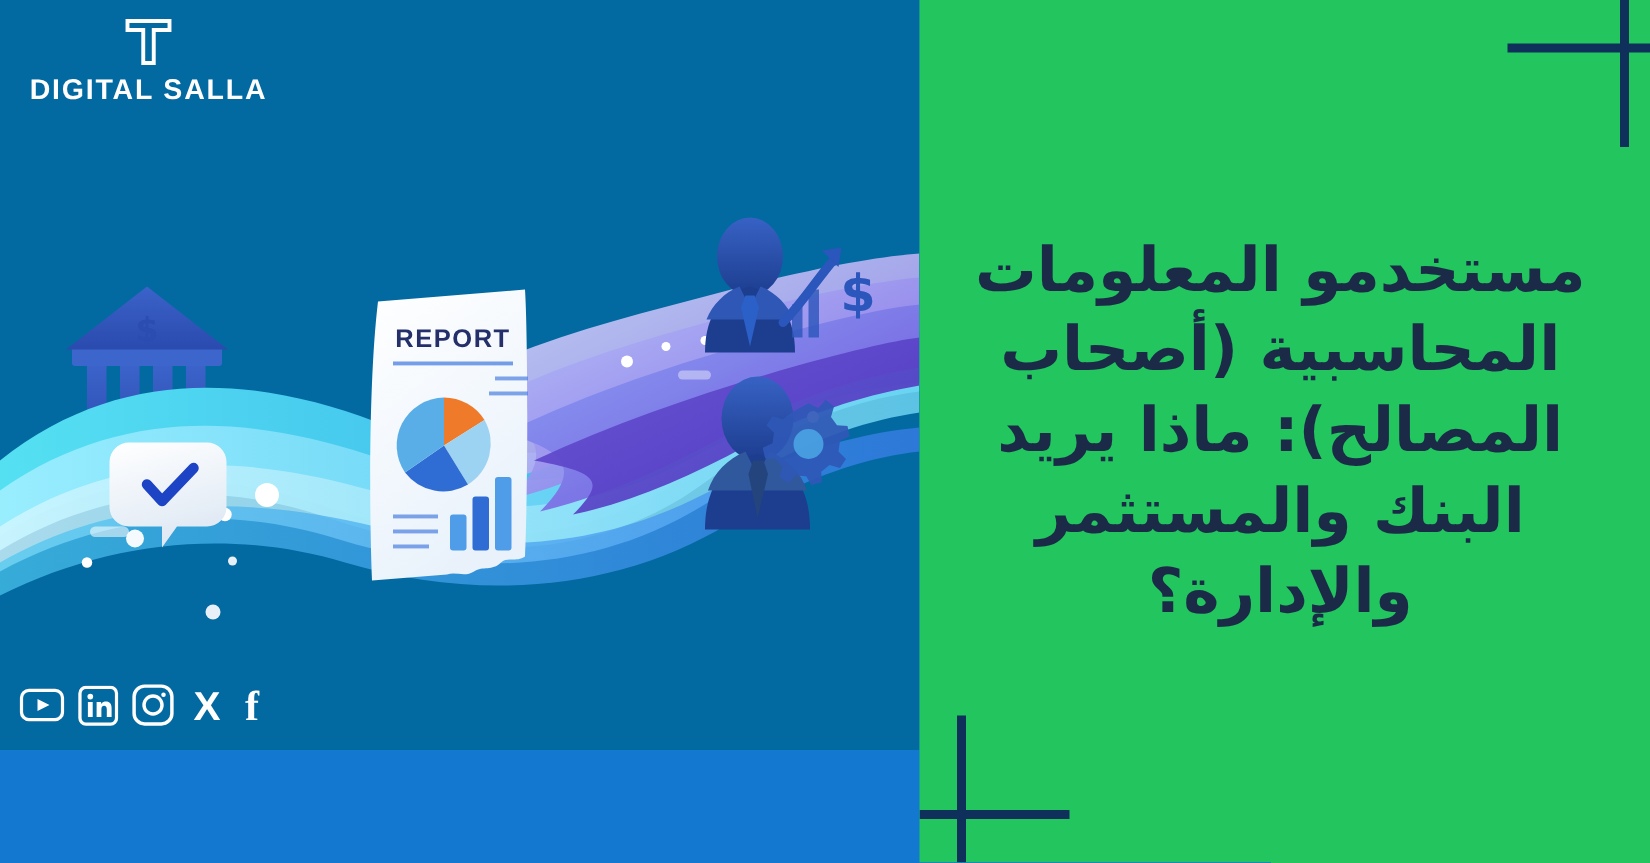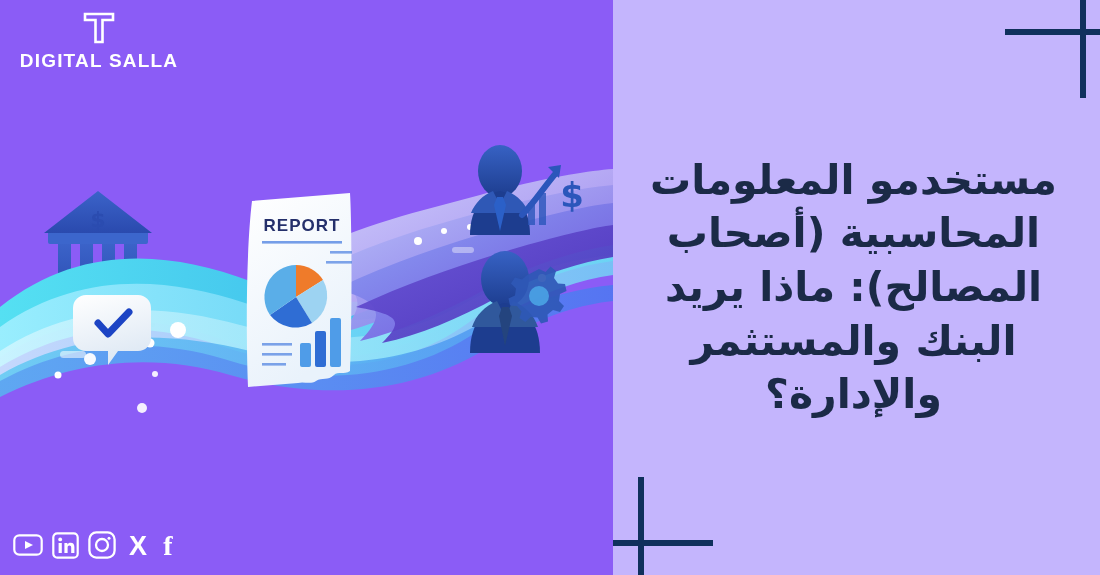--- a/index.html
+++ b/index.html
@@ -5,22 +5,22 @@
   html,body{margin:0;padding:0;}
   body{
     width:1100px;height:575px;overflow:hidden;
     font-family:"Liberation Sans","DejaVu Sans",sans-serif;
     background:#1379d0;
   }
   .banner{position:relative;width:1100px;height:575px;display:flex;overflow:hidden;}
 
   
   .left-panel{
-    position:relative;width:613px;height:575px;
-    background:#8b5cf6;overflow:hidden;flex:0 0 613px;
+    position:relative;width:613px;height:500px;
+    background:#0369a1;overflow:hidden;flex:0 0 613px;
   }
 
   
   .brand{position:absolute;left:14px;top:8px;width:170px;text-align:center;z-index:8;}
   .brand-mark{height:40px;display:flex;align-items:center;justify-content:center;}
   .brand-name{
     color:#ffffff;font-weight:bold;font-size:19px;letter-spacing:1.2px;
     margin-top:2px;white-space:nowrap;
   }
 
@@ -28,21 +28,21 @@
   .illustration{position:absolute;left:0;top:75px;width:613px;height:340px;}
   .illustration svg{display:block;width:613px;height:340px;}
 
   
   .socials{position:absolute;left:13px;bottom:16px;display:flex;align-items:center;gap:9px;z-index:8;}
   .soc{display:flex;align-items:center;justify-content:center;}
   .soc svg{display:block;}
 
   
   .right-panel{
-    position:relative;flex:1 1 auto;height:575px;background:#c4b5fd;overflow:hidden;
+    position:relative;flex:1 1 auto;height:575px;background:#22c55e;overflow:hidden;
   }
   .headline{
     position:absolute;left:0;right:0;top:50%;transform:translateY(-50%);
     padding:0 34px 0 28px;
     color:#1b2a47;direction:rtl;text-align:center;
     font-family:"DejaVu Sans","Liberation Sans",sans-serif;
     font-weight:bold;font-size:41px;line-height:1.31;
     letter-spacing:0px;
   }
   

